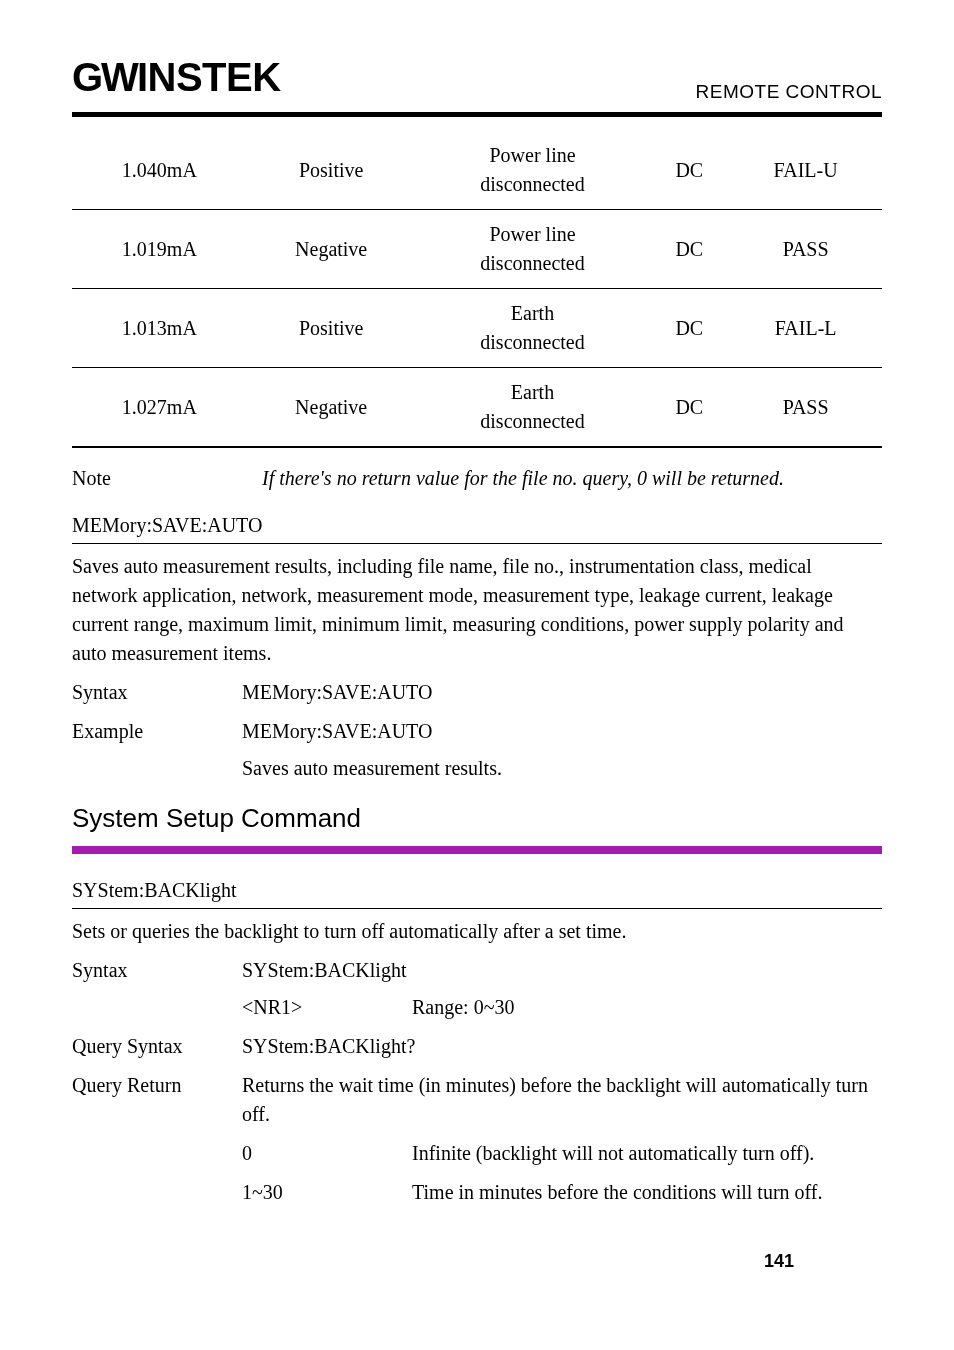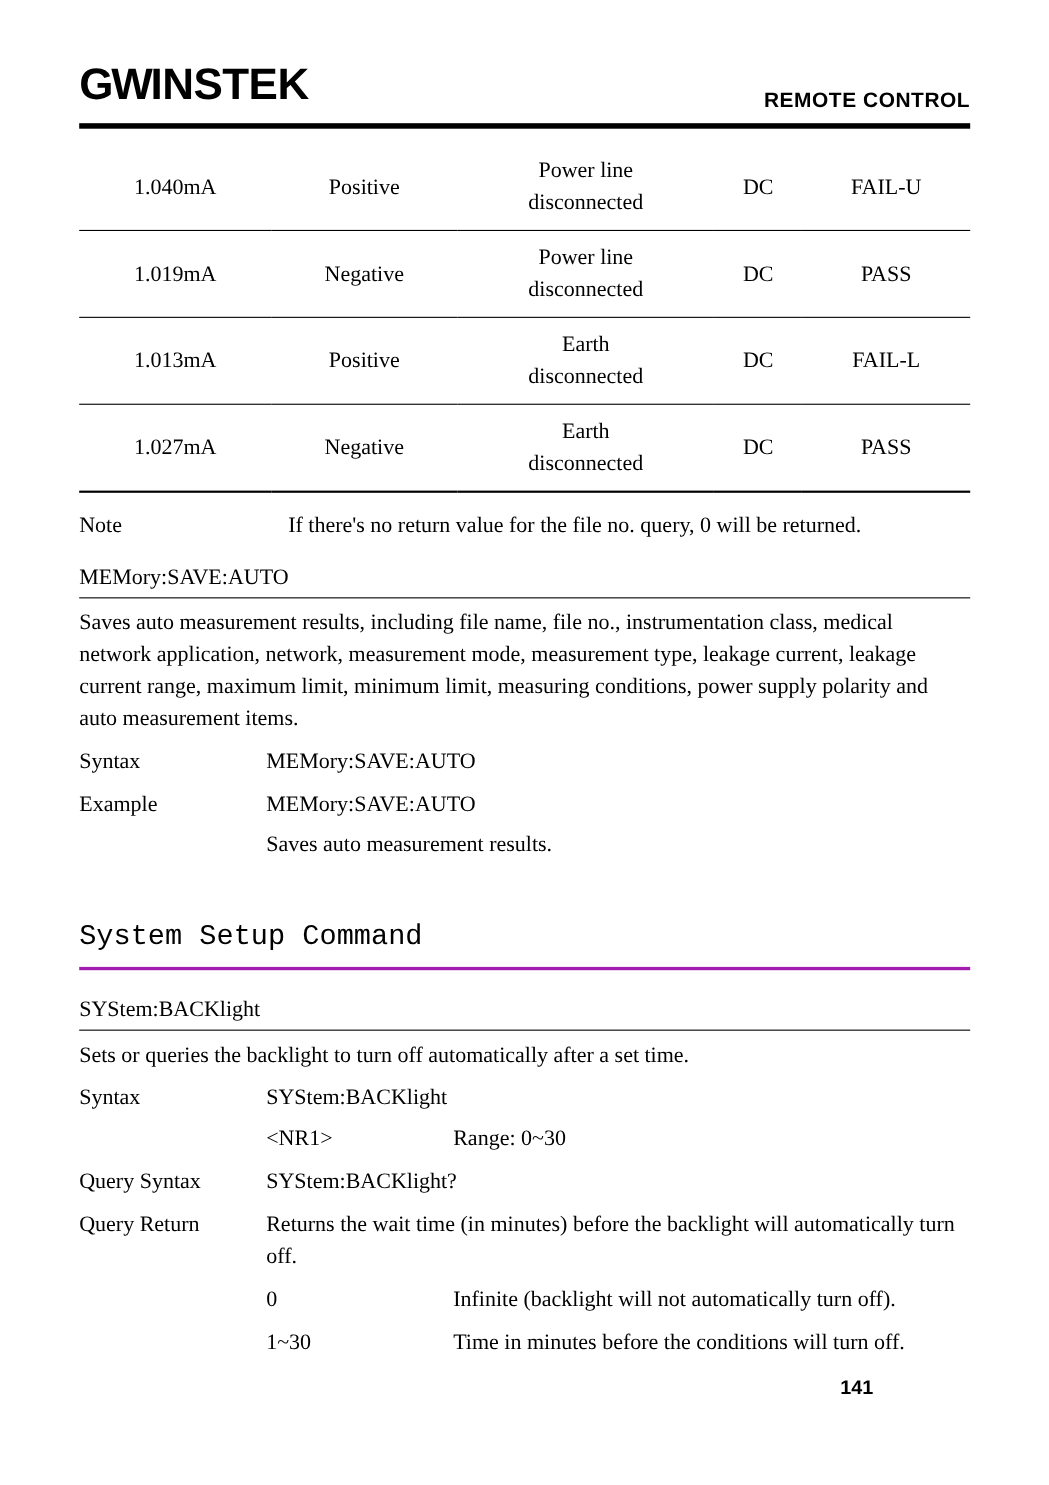--- a/index.html
+++ b/index.html
@@ -25,21 +25,21 @@
     font-weight: 900;
     font-size: 40px;
     letter-spacing: -0.5px;
     color: #000;
     display: flex;
     align-items: flex-end;
   }
   .logo-gw { letter-spacing: -2px; }
   .header-title {
     font-family: Arial, sans-serif;
-    font-weight: 700;
+    font-weight: 400;
     font-size: 19px;
     letter-spacing: 0.5px;
   }
   table.data {
     width: 100%;
     border-collapse: collapse;
     margin-top: 14px;
   }
   table.data td {
     padding: 10px 6px;
@@ -48,38 +48,38 @@
     vertical-align: middle;
   }
   table.data tr.last td { border-bottom: 2px solid #000; }
   .note-row {
     display: flex;
     margin-top: 10px;
     padding-top: 6px;
     gap: 20px;
   }
   .note-label { width: 170px; flex-shrink: 0; }
-  .note-text { flex: 1; }
+  .note-text { flex: 1; font-style: italic; }
   .section-head {
     border-bottom: 1px solid #000;
     margin-top: 18px;
     padding-bottom: 3px;
   }
   .body-text { margin-top: 8px; }
   .kv-row { display: flex; margin-top: 10px; }
   .kv-label { width: 170px; flex-shrink: 0; }
   .kv-value { flex: 1; }
   .kv-value-sub { margin-top: 8px; }
   h2.system-setup {
-    font-family: Liberation Mono, monospace;
+    font-family: Liberation Sans, sans-serif;
     font-weight: 400;
     font-size: 26px;
-    margin-top: 50px;
+    margin-top: 17px;
     padding-bottom: 8px;
-    border-bottom: 3px solid #a21caf;
+    border-bottom: 8px solid #a21caf;
   }
   .inner-row { display: flex; }
   .inner-left { width: 170px; flex-shrink: 0; font-family: Liberation Serif, serif; }
   .inner-right { flex: 1; }
   .page-num {
     position: absolute;
     bottom: 36px;
     right: 88px;
     font-family: Arial, sans-serif;
     font-weight: 700;

